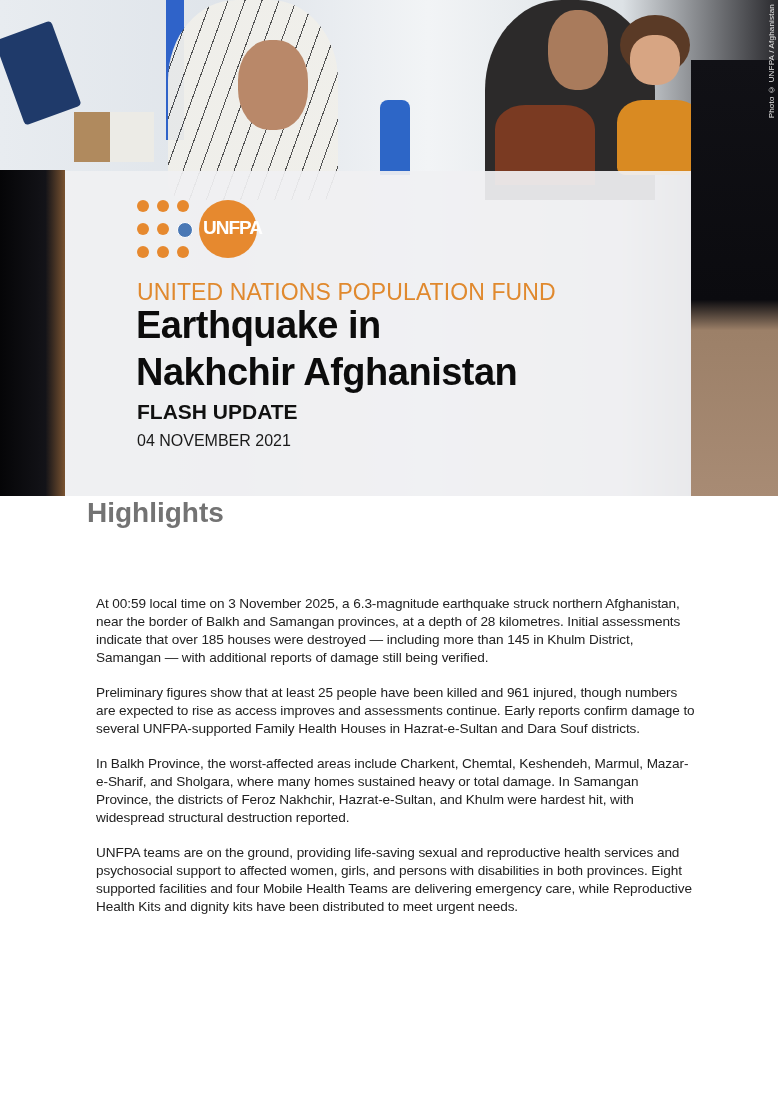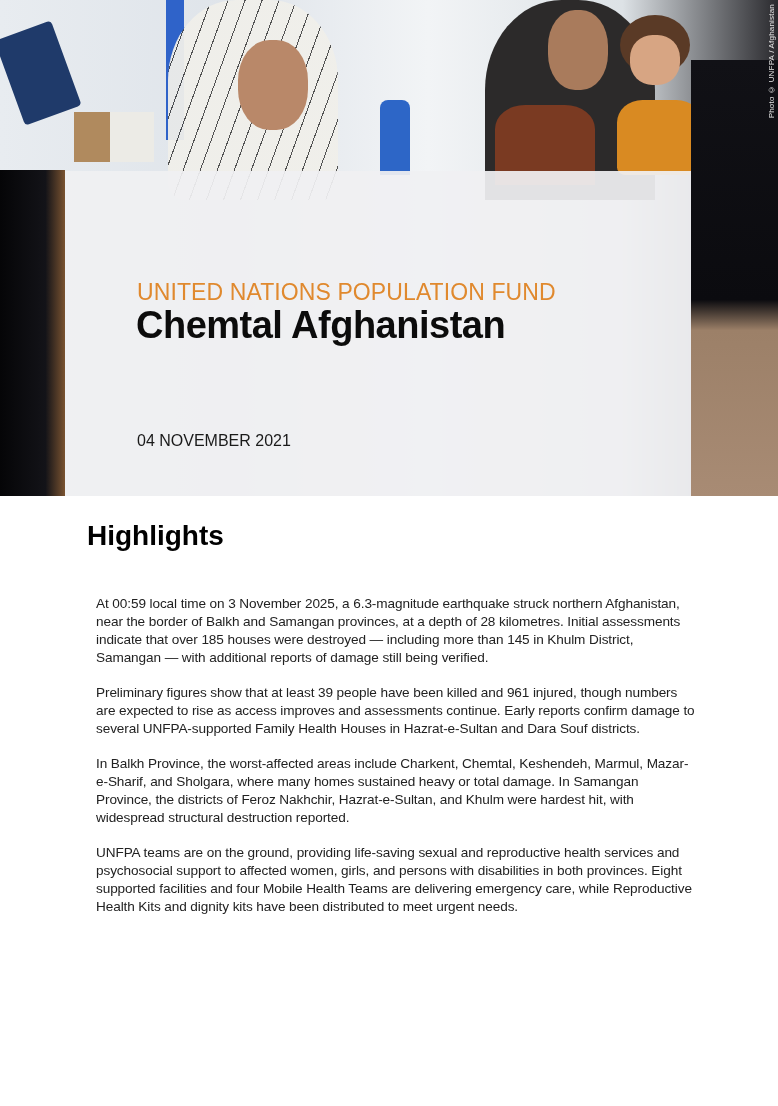--- a/index.html
+++ b/index.html
@@ -42,21 +42,21 @@
     .dot { position: absolute; width: 12px; height: 12px; border-radius: 50%; background: #e6892f; }
     .un-emblem { position: absolute; left: 40px; top: 22px; width: 16px; height: 16px; border-radius: 50%;
       background: #4a78b5; border: 1px solid #ffffff; box-sizing: border-box; }
     .logo-circle { position: absolute; left: 62px; top: 0; width: 58px; height: 58px; border-radius: 50%; background: #e6892f; }
     .logo-text { position: absolute; left: 66px; top: 17px; font-size: 19px; font-weight: bold; color: #ffffff; letter-spacing: -1px;
       font-family: "Liberation Sans Narrow", "Liberation Sans", sans-serif; }
     .agency { position: absolute; left: 72px; top: 108px; font-size: 23px; color: #e0892e; letter-spacing: .1px; }
     .title { position: absolute; left: 71px; top: 131px; font-size: 38px; line-height: 47px; font-weight: bold; color: #0c0c0c; letter-spacing: -.5px; }
     .subtitle { position: absolute; left: 72px; top: 229px; font-size: 21px; font-weight: bold; color: #111; }
     .date { position: absolute; left: 72px; top: 261px; font-size: 16px; color: #1a1a1a; }
-    .highlights-heading { position: absolute; left: 87px; top: 520px; font-size: 28px; font-weight: bold; color: #000000; margin: 0; }
+    .highlights-heading { position: absolute; left: 87px; top: 497px; font-size: 28px; font-weight: bold; color: #737373; margin: 0; }
     .body-text { position: absolute; left: 96px; top: 575px; width: 600px; margin-top: 20px; }
     .para { font-size: 13.6px; line-height: 18px; color: #222; margin: 0 0 17px 0; letter-spacing: -.1px; }
   </style>
 </head>
 <body>
 
 <div class="hero" aria-label="Women and child in a health facility ward after the earthquake">
   <div class="ph ph-wall"></div>
   <div class="ph ph-cuff"></div>
   <div class="ph ph-boxes"></div>
@@ -68,28 +68,43 @@
   <div class="ph ph-mother-face"></div>
   <div class="ph ph-mother-body"></div>
   <div class="ph ph-child"></div>
   <div class="ph ph-child-face"></div>
   <div class="ph ph-child-shirt"></div>
   <div class="ph ph-left-dark"></div>
   <div class="ph ph-right-dark"></div>
   <div class="credit">Photo © UNFPA / Afghanistan</div>
 
   <div class="overlay">
+    <div class="logo">
+      <span class="dot" style="left:0;top:0"></span>
+      <span class="dot" style="left:20px;top:0"></span>
+      <span class="dot" style="left:40px;top:0"></span>
+      <span class="dot" style="left:0;top:23px"></span>
+      <span class="dot" style="left:20px;top:23px"></span>
+      <span class="un-emblem"></span>
+      <span class="dot" style="left:0;top:46px"></span>
+      <span class="dot" style="left:20px;top:46px"></span>
+      <span class="dot" style="left:40px;top:46px"></span>
+      <span class="logo-circle"></span>
+      <span class="logo-text">UNFPA</span>
+    </div>
     <div class="agency">UNITED NATIONS POPULATION FUND</div>
     <div class="title">
-      <div>Chemtal Afghanistan</div>
+      <div>Earthquake in</div>
+      <div>Nakhchir Afghanistan</div>
     </div>
+    <div class="subtitle">FLASH UPDATE</div>
     <div class="date">04 NOVEMBER 2021</div>
   </div>
 </div>
 
 <h2 class="highlights-heading">Highlights</h2>
 
 <div class="body-text">
   <p class="para">At 00:59 local time on 3 November 2025, a 6.3-magnitude earthquake struck northern Afghanistan, near the border of Balkh and Samangan provinces, at a depth of 28 kilometres. Initial assessments indicate that over 185 houses were destroyed — including more than 145 in Khulm District, Samangan — with additional reports of damage still being verified.</p>
-  <p class="para">Preliminary figures show that at least 39 people have been killed and 961 injured, though numbers are expected to rise as access improves and assessments continue. Early reports confirm damage to several UNFPA-supported Family Health Houses in Hazrat-e-Sultan and Dara Souf districts.</p>
+  <p class="para">Preliminary figures show that at least 25 people have been killed and 961 injured, though numbers are expected to rise as access improves and assessments continue. Early reports confirm damage to several UNFPA-supported Family Health Houses in Hazrat-e-Sultan and Dara Souf districts.</p>
   <p class="para">In Balkh Province, the worst-affected areas include Charkent, Chemtal, Keshendeh, Marmul, Mazar-e-Sharif, and Sholgara, where many homes sustained heavy or total damage. In Samangan Province, the districts of Feroz Nakhchir, Hazrat-e-Sultan, and Khulm were hardest hit, with widespread structural destruction reported.</p>
   <p class="para">UNFPA teams are on the ground, providing life-saving sexual and reproductive health services and psychosocial support to affected women, girls, and persons with disabilities in both provinces. Eight supported facilities and four Mobile Health Teams are delivering emergency care, while Reproductive Health Kits and dignity kits have been distributed to meet urgent needs.</p>
 </div>
 
 </body></html>

